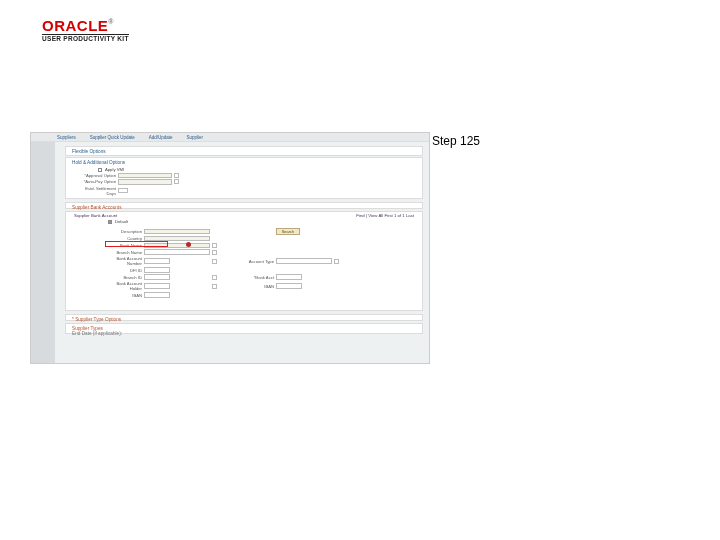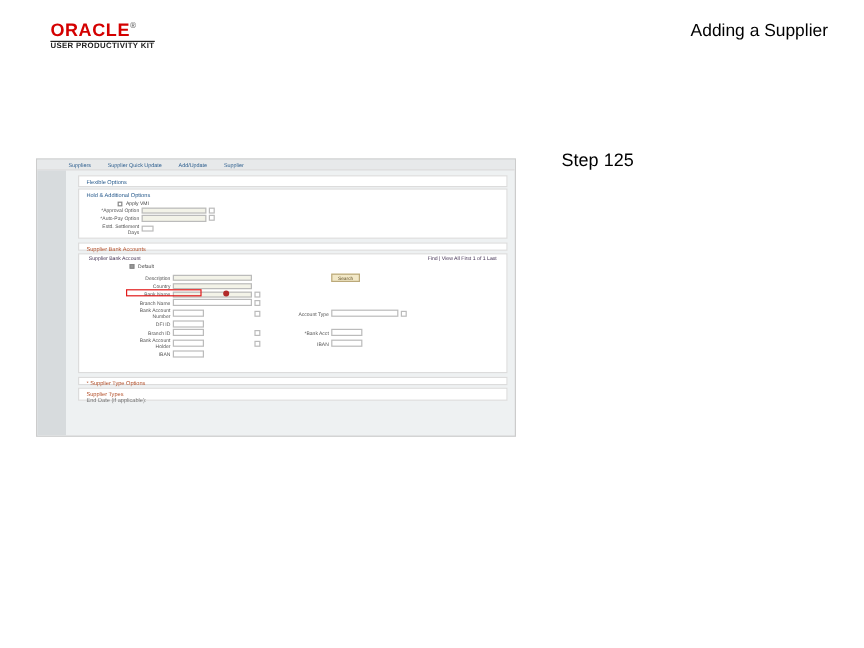--- a/index.html
+++ b/index.html
@@ -40,26 +40,25 @@
     padding-top: 1px;
   }
   .page-title {
     font-size: 14.5px;
     color: #000;
   }
 
   
   .instruction {
     position: absolute;
-    top: 124px;
+    top: 134px;
     left: 432px;
     width: 215px;
-    font-size: 15px;
+    font-size: 12px;
     line-height: 1.3;
-    margin-left: 36px;
   }
   .step-label { margin-bottom: 22px; }
   .step-text strong { font-weight: bold; }
 
   
   .shot {
     position: absolute;
     top: 132px;
     left: 30px;
     width: 400px;
@@ -208,21 +207,20 @@
 </head>
 <body>
 
 <div class="header">
   <div class="logo-block">
     <div class="logo-oracle">
       <span>ORACLE</span><sup>®</sup>
     </div>
     <div class="logo-upk">USER PRODUCTIVITY KIT</div>
   </div>
-  <div class="page-title">Adding a Supplier</div>
 </div>
 
 <div class="instruction">
   <div class="step-label">Step 125</div>
 </div>
 
 <div class="shot">
   <div class="tabstrip">
     <span>Suppliers</span>
     <span>Supplier Quick Update</span>

